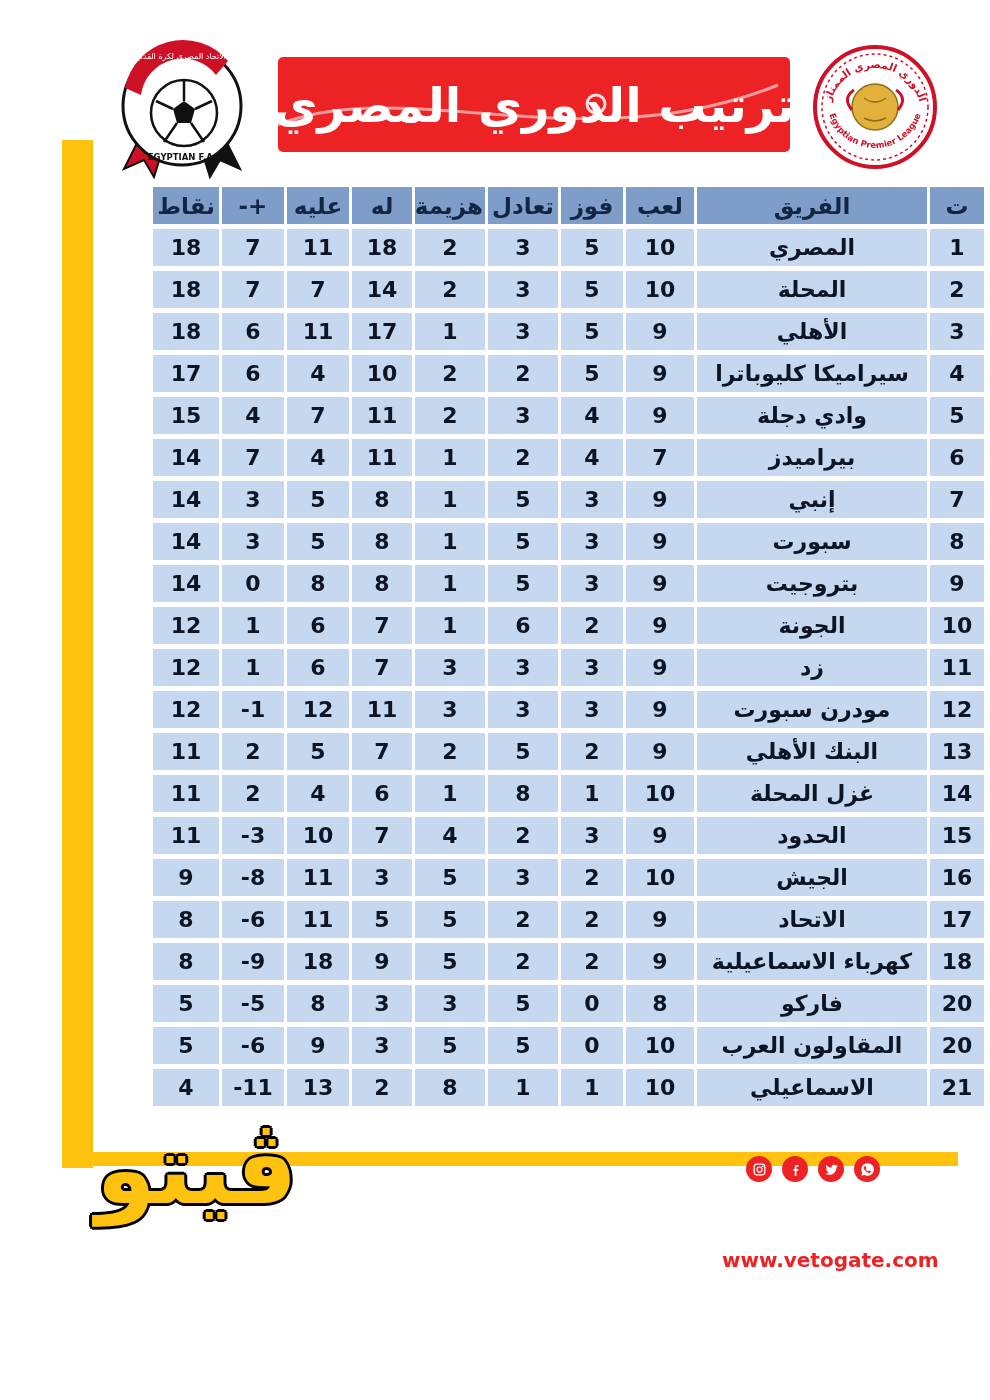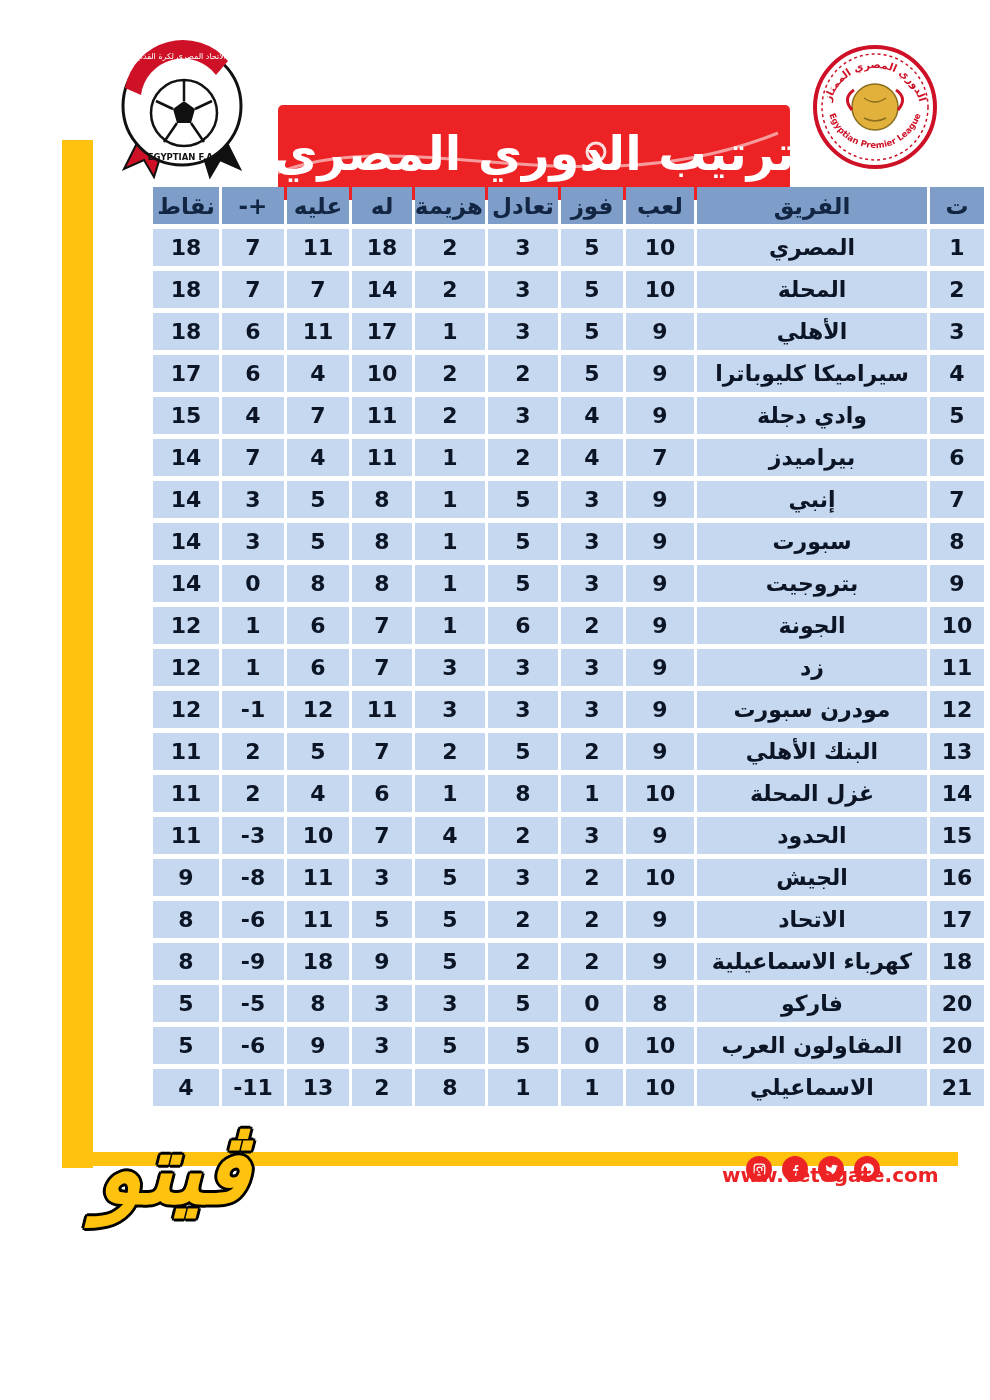--- a/index.html
+++ b/index.html
@@ -6,50 +6,50 @@
   .page{
     position:relative;width:990px;height:1400px;background:#fff;overflow:hidden;
     font-family:"DejaVu Sans","Liberation Sans",sans-serif;
   }
   
   .ybar-v{position:absolute;left:62px;top:140px;width:31px;height:1028px;background:var(--accent_yellow,#ffc20e);}
   .ybar-h{position:absolute;left:62px;top:1152px;width:896px;height:14px;background:var(--accent_yellow,#ffc20e);}
 
   
   .banner{position:absolute;left:278px;top:57px;width:512px;height:95px;background:var(--banner_red,#ed2224);
-    border-radius:5px;display:flex;align-items:center;justify-content:center;overflow:hidden;margin-top:48px;}
+    border-radius:5px;display:flex;align-items:center;justify-content:center;overflow:hidden;}
   .banner .title{position:relative;z-index:2;color:#fff;font-size:48px;font-weight:bold;direction:rtl;white-space:nowrap;}
   .banner svg.swoosh{position:absolute;left:0;top:0;z-index:1;}
 
   .efa-logo{position:absolute;left:112px;top:33px;text-align:center;}
   .epl-logo{position:absolute;left:812px;top:44px;}
 
   
   table.standings{position:absolute;left:150px;top:182px;width:812px;table-layout:fixed;
     border-collapse:separate;border-spacing:3px 5px;direction:rtl;}
   table.standings th{background:var(--header_blue,#7e9dc8);color:var(--header_text,#122543);font-size:23px;}
   table.standings td{background:var(--row_blue,#c6d8ef);color:var(--text_dark,#0c1526);font-size:22px;}
   table.standings th,table.standings td{
     font-weight:bold;height:37px;text-align:center;vertical-align:middle;padding:0 2px;
     overflow:hidden;white-space:nowrap;}
   td.num{direction:ltr;}
   td.team{font-size:23px;}
   .c-pos{width:50px}.c-team{width:226px}.c-played{width:64px}.c-win{width:58px}.c-draw{width:66px}
   .c-loss{width:66px}.c-gf{width:56px}.c-ga{width:58px}.c-gd{width:58px}.c-pts{width:62px}
 
   
-  .veto{position:absolute;left:96px;top:1118px;direction:rtl;font-style:italic;}
+  .veto{position:absolute;left:96px;top:1118px;direction:rtl;}
   .veto span{
     font-size:96px;font-weight:bold;color:var(--accent_yellow,#ffc20e);line-height:1.1;
     text-shadow:-3px 0 #000,3px 0 #000,0 -3px #000,0 3px #000,-2px -2px #000,2px 2px #000,-2px 2px #000,2px -2px #000;
   }
   .social-row{position:absolute;left:746px;top:1156px;display:flex;gap:10px;}
   .social{width:26px;height:26px;border-radius:50%;background:var(--banner_red,#ed2224);
     display:flex;align-items:center;justify-content:center;}
-  .website{position:absolute;left:722px;top:1163px;width:200px;text-align:center;
+  .website{position:absolute;left:722px;top:1248px;width:200px;text-align:center;
     color:var(--banner_red,#ed2224);font-weight:bold;font-size:20px;}
 </style>
 </head>
 <body>
 
 <div class="page">
 
   <div class="ybar-v"></div>
   <div class="ybar-h"></div>
 

